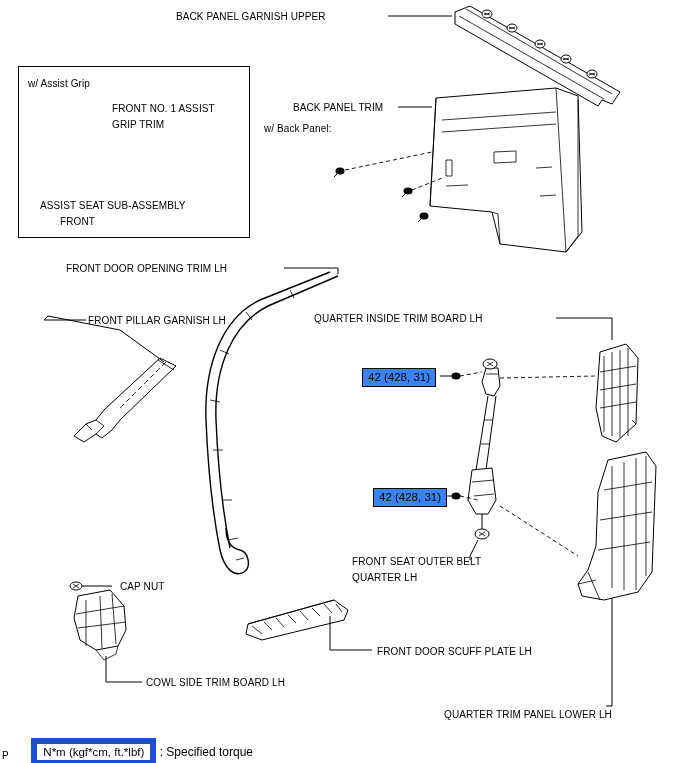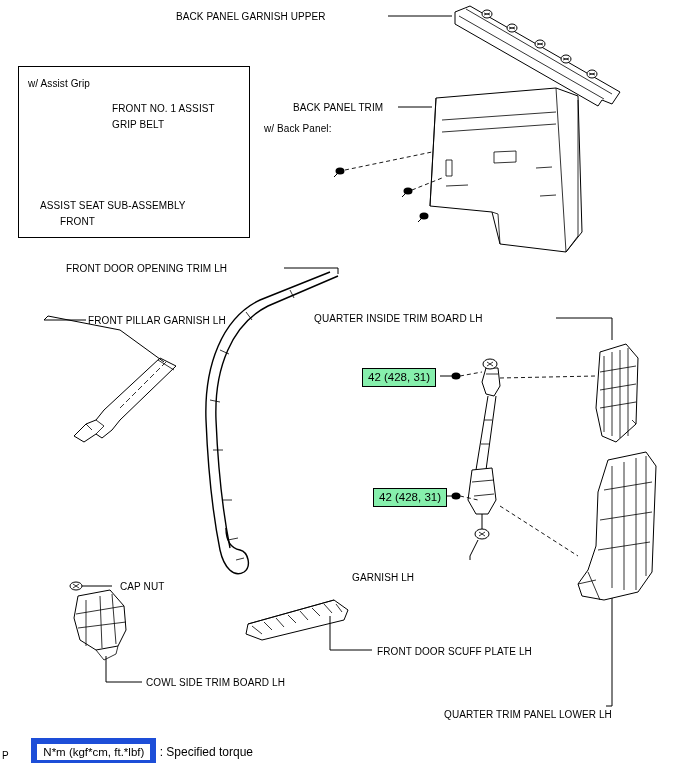--- a/index.html
+++ b/index.html
@@ -34,21 +34,21 @@
     white-space: pre;
     color: #000;
     text-align: center;
   }
   .boxed {
     position: absolute;
     font-size: 11.5px;
     line-height: 13px;
     border: 1px solid #000;
     padding: 2px 5px 2px 5px;
-    background: #86efac;
+    background: #3b82f6;
     white-space: pre;
   }
   .framebox {
     position: absolute;
     border: 1.5px solid #000;
     background: #fff;
   }
   .legend {
     position: absolute;
     font-size: 12px;
@@ -267,34 +267,35 @@
   </svg>
 
   <div class="lbl" style="left:176px; top:9px;">BACK PANEL GARNISH UPPER</div>
 
   <div class="lbl" style="left:264px; top:85px;margin-top:36px;">w/ Back Panel:</div>
   <div class="lbl" style="left:264px; top:100px;margin-left:29px;">BACK PANEL TRIM</div>
 
   <div class="framebox" style="left:18px; top:66px; width:230px; height:170px;"></div>
   <div class="lbl" style="left:28px; top:76px;">w/ Assist Grip</div>
   <div class="lbl" style="left:112px; top:101px;">FRONT NO. 1 ASSIST</div>
-  <div class="lbl" style="left:112px; top:117px;">GRIP BELT</div>
+  <div class="lbl" style="left:112px; top:117px;">GRIP TRIM</div>
   <div class="lbl" style="left:40px; top:198px;">ASSIST SEAT SUB-ASSEMBLY</div>
   <div class="lbl" style="left:40px; top:214px;margin-left:20px;">FRONT</div>
 
   <div class="lbl" style="left:66px; top:261px;">FRONT DOOR OPENING TRIM LH</div>
 
   <div class="lbl" style="left:88px; top:313px;">FRONT PILLAR GARNISH LH</div>
 
   <div class="lbl" style="left:314px; top:311px;">QUARTER INSIDE TRIM BOARD LH</div>
 
   <div class="boxed" style="left:362px; top:368px;">42 (428, 31)</div>
   <div class="boxed" style="left:373px; top:488px;">42 (428, 31)</div>
 
-  <div class="lbl" style="left:352px; top:570px;">GARNISH LH</div>
+  <div class="lbl" style="left:352px; top:554px;">FRONT SEAT OUTER BELT</div>
+  <div class="lbl" style="left:352px; top:570px;">QUARTER LH</div>
 
   <div class="lbl" style="left:120px; top:579px;">CAP NUT</div>
 
   <div class="lbl" style="left:377px; top:644px;">FRONT DOOR SCUFF PLATE LH</div>
 
   <div class="lbl" style="left:444px; top:707px;">QUARTER TRIM PANEL LOWER LH</div>
 
   <div class="lbl" style="left:146px; top:675px;">COWL SIDE TRIM BOARD LH</div>
 
   <div class="legend" style="left:18px; top:724px;">

